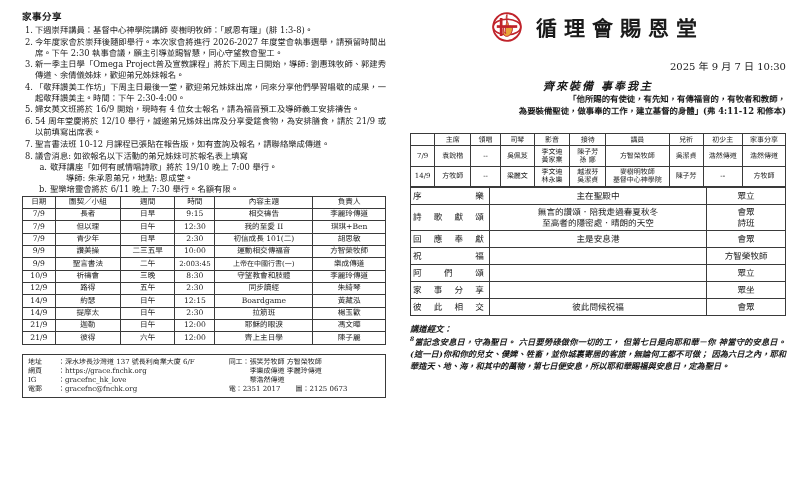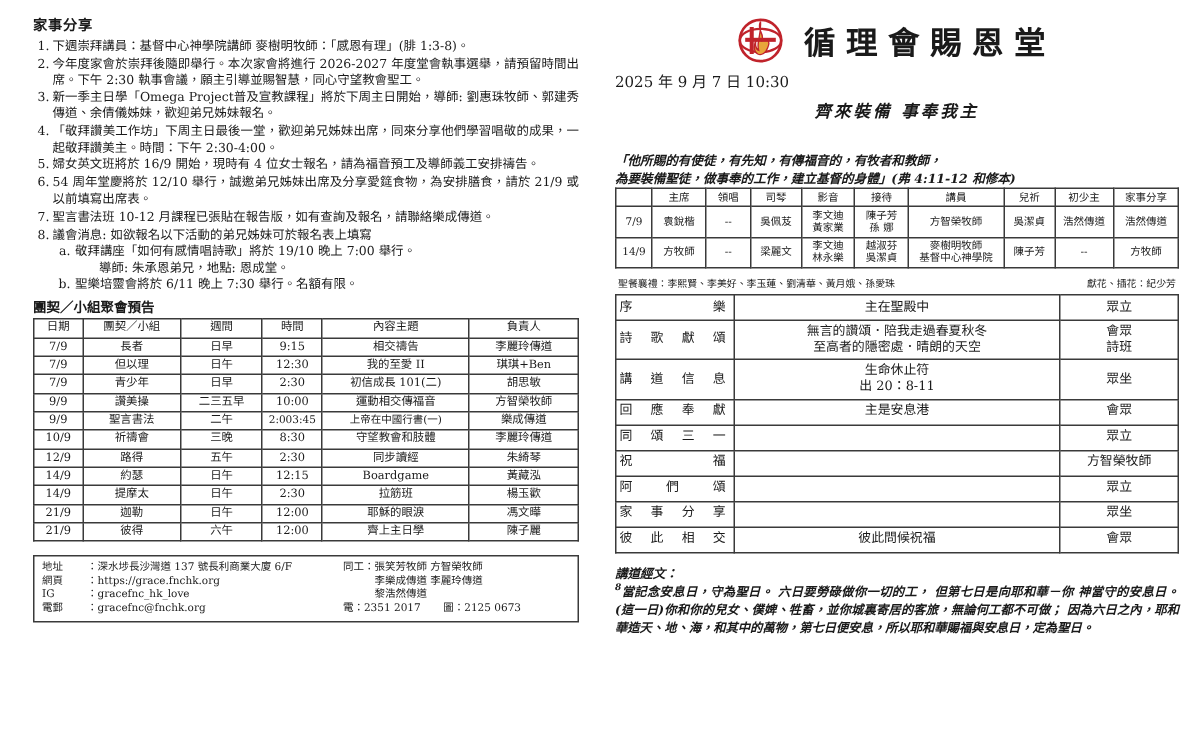--- a/index.html
+++ b/index.html
@@ -140,54 +140,53 @@
     position: relative;
   }
   .church-name {
     font-size: 21px;
     font-weight: 700;
     letter-spacing: 7px;
     font-family: "DejaVu Serif", "Liberation Serif", serif;
     padding-left: 4px;
   }
   .datetime {
-    text-align: left;
+    text-align: right;
     font-size: 10px;
-    margin-top: 4px;
+    margin-top: 16px;
   }
   .service-line {
     text-align: center;
     font-size: 9.5px;
     font-weight: 700;
     font-style: italic;
     margin-top: 3px;
   }
   .orn { font-style: normal; letter-spacing: 0; }
   .theme {
     text-align: center;
     font-size: 11px;
     font-weight: 700;
     font-style: italic;
     letter-spacing: 2px;
     margin-top: 4px;
   }
   .verse {
-    text-align: left;
+    text-align: right;
     font-size: 8.4px;
-    font-style: italic;
     font-weight: 700;
     line-height: 1.45;
-    margin-top: 20px;
+    margin-top: 0;
   }
   table.duty {
     border-collapse: collapse;
     width: 100%;
     font-size: 7.0px;
     table-layout: fixed;
-    margin-top: 0;
+    margin-top: 16px;
   }
   table.duty th, table.duty td {
     border: 0.7px solid #3a3a3a;
     text-align: center;
     vertical-align: middle;
     padding: 1.5px 1px;
     line-height: 1.16;
     overflow: hidden;
   }
   table.duty th { font-weight: 400; }
@@ -286,21 +285,20 @@
             <span class="sub2">導師: 朱承恩弟兄，地點: 恩成堂。</span>
           </li>
           <li>
             <span class="num">b.</span>
             <span>聖樂培靈會將於 6/11 晚上 7:30 舉行。名額有限。</span>
           </li>
         </ol>
       </li>
     </ol>
 
-    <div class="tbl-title">團契／小組聚會預告</div>
 
     <table class="grid">
       <colgroup>
         <col style="width:9%">
           <col style="width:18%">
           <col style="width:15%">
         <col style="width:11%">
           <col style="width:27%">
           <col style="width:20%">
       </colgroup>
@@ -531,24 +529,20 @@
               <span>麥樹明牧師</span>
               <span>基督中心神學院</span>
             </td>
             <td>陳子芳</td>
             <td>--</td>
             <td>方牧師</td>
           </tr>
         </tbody>
     </table>
 
-    <div class="musician-row">
-      <span>聖餐襄禮：李熙賢、李美好、李玉蓮、劉清華、黃月娥、孫愛珠</span>
-      <span>獻花、插花：紀少芳</span>
-    </div>
 
     <table class="order">
       <colgroup>
         <col style="width:21%">
           <col style="width:58%">
           <col style="width:21%">
       </colgroup>
       <tbody>
           <tr>
             <td class="item-cell">序樂</td>
@@ -564,45 +558,26 @@
             <td class="ml">
               <span>無言的讚頌．陪我走過春夏秋冬</span>
               <span>至高者的隱密處．晴朗的天空</span>
             </td>
             <td class="ml">
               <span>會眾</span>
               <span>詩班</span>
             </td>
           </tr>
           <tr>
-            <td class="item-cell">講道信息</td>
-            <td class="ml">
-              <span>生命休止符</span>
-              <span>出 20：8-11</span>
-            </td>
-            <td class="ml">
-              <span>眾坐</span>
-            </td>
-          </tr>
-          <tr>
             <td class="item-cell">回應奉獻</td>
             <td class="ml">
               <span>主是安息港</span>
             </td>
             <td class="ml">
               <span>會眾</span>
-            </td>
-          </tr>
-          <tr>
-            <td class="item-cell">同頌三一</td>
-            <td class="ml">
-              <span></span>
-            </td>
-            <td class="ml">
-              <span>眾立</span>
             </td>
           </tr>
           <tr>
             <td class="item-cell">祝福</td>
             <td class="ml">
               <span></span>
             </td>
             <td class="ml">
               <span>方智榮牧師</span>
             </td>

